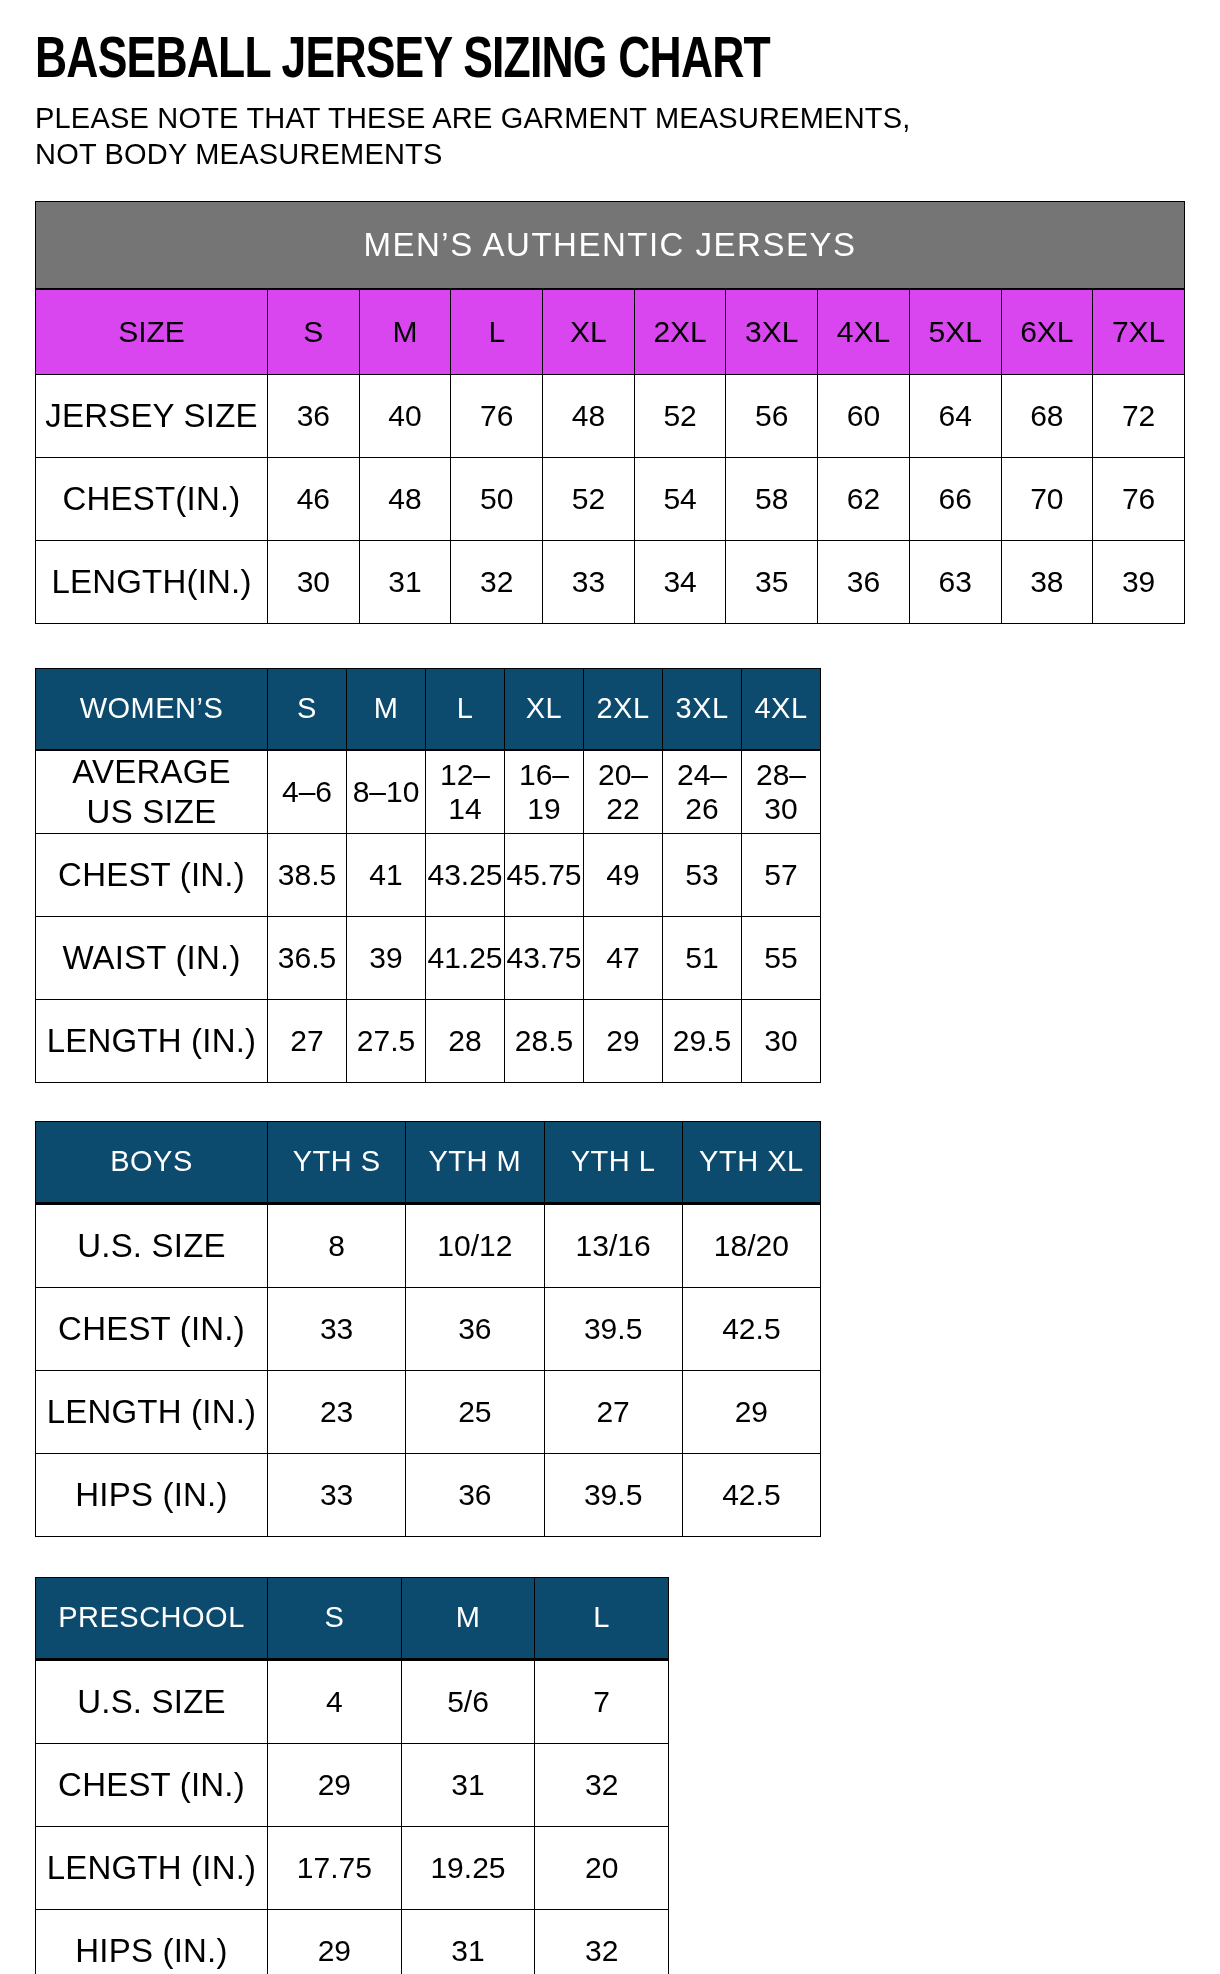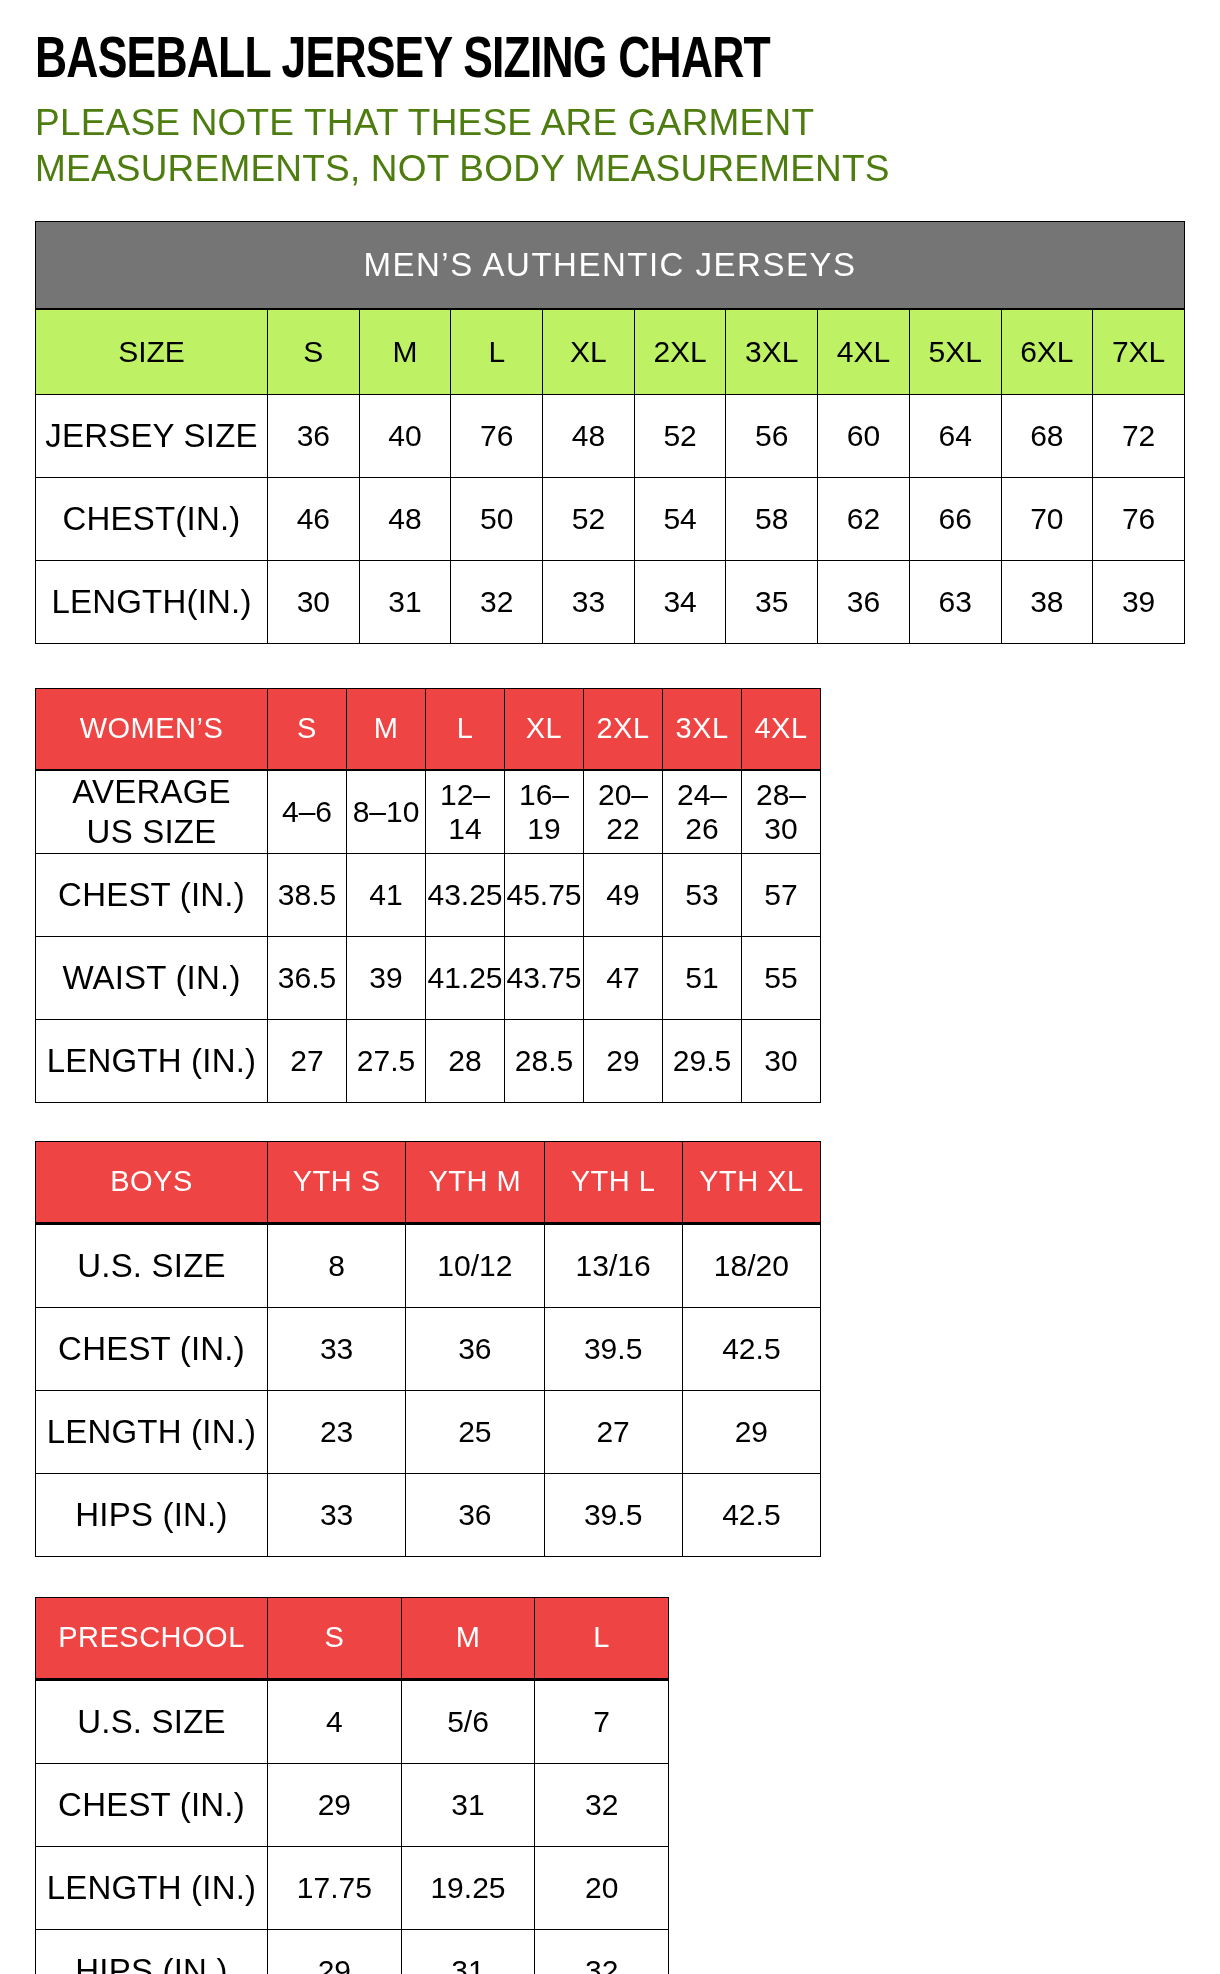--- a/index.html
+++ b/index.html
@@ -10,43 +10,43 @@
   }
   .page{padding-top:24px;}
   .title{
     margin:0 0 10px 35px;
     font-size:57px;font-weight:bold;letter-spacing:-1px;
     display:inline-block;transform:scaleX(0.78);transform-origin:left center;
     white-space:nowrap;color:#000;
   }
   .note{
     margin:0 0 28px 35px;max-width:930px;
-    font-size:37px;line-height:1.25;color:#4d7c0f;letter-spacing:0.2px;
+    font-size:29px;line-height:1.25;color:#000000;letter-spacing:0.2px;
   }
   table.tbl{
     border-collapse:collapse;table-layout:fixed;
     margin-left:35px;border:1px solid #fca5a5;
   }
   .tbl td{
     border:1px solid #000;text-align:center;vertical-align:middle;
     overflow:hidden;
   }
   col.c-label{width:232px;}
   .tbl-mens{width:1150px;margin-bottom:44px;}
   .tbl-womens{width:786px;margin-bottom:38px;}
   .tbl-boys{width:786px;margin-bottom:40px;}
   .tbl-preschool{width:634px;margin-bottom:0;}
   td.banner-cell{
     background:#757575;color:#fff;height:84px;
     font-size:33px;letter-spacing:1.5px;border-bottom:2px solid #000;
   }
-  tr.hd-plain td{font-size:30px;height:82px;color:#000;background:#bef264;}
+  tr.hd-plain td{font-size:30px;height:82px;color:#000;background:#d946ef;}
   tr.hd-gray td,
   tr.hd-gray-thick td{
-    background:#ef4444;color:#fff;font-size:29px;height:78px;letter-spacing:0.5px;
+    background:#0c4a6e;color:#fff;font-size:29px;height:78px;letter-spacing:0.5px;
   }
   tr.hd-gray td{border-bottom:2px solid #000;}
   tr.hd-gray-thick td{border-bottom:3px solid #000;}
   td.lbl{font-size:33px;height:80px;white-space:pre-line;line-height:1.2;letter-spacing:0.2px;}
   td.val{font-size:30px;height:80px;}
 </style>
 </head>
 <body>
 
 <div class="page">

